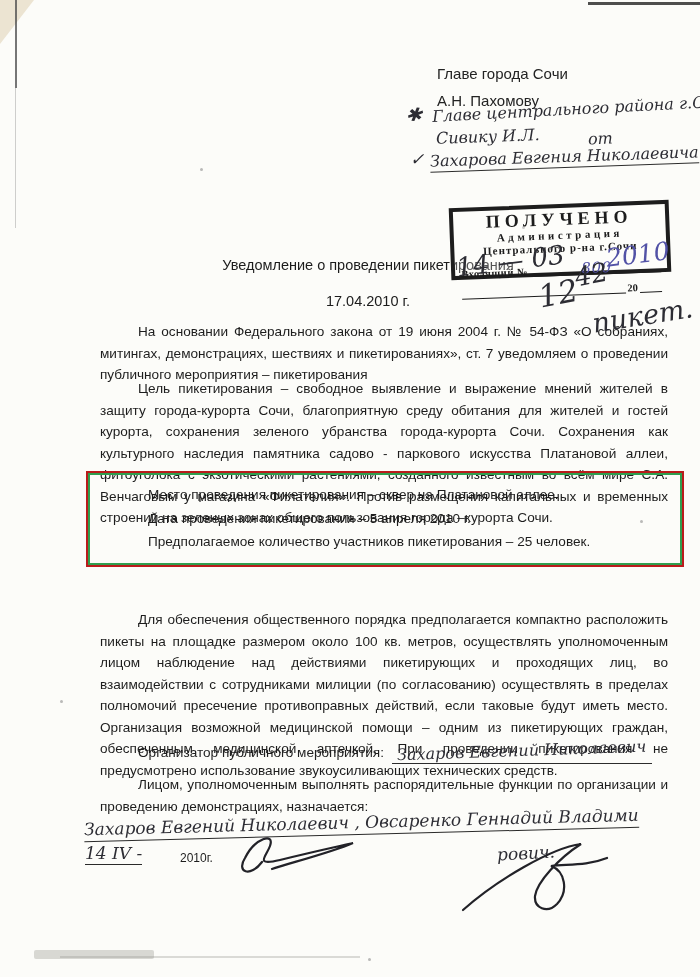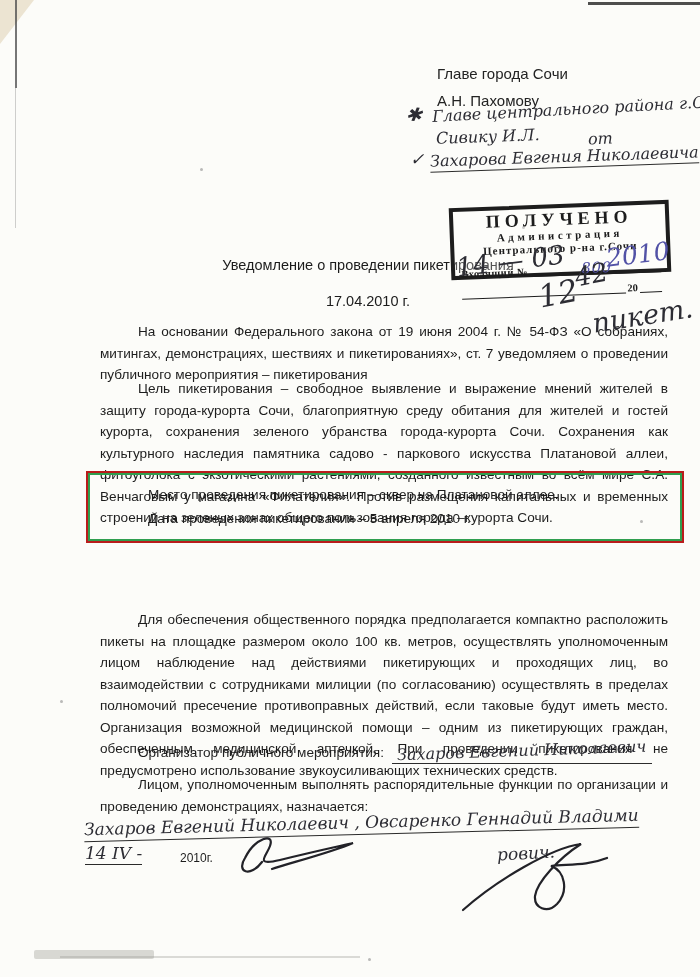--- a/index.html
+++ b/index.html
@@ -134,20 +134,21 @@
     <div class="t2">17.04.2010 г.</div>
   </div>
 
   <div class="para p1">На основании Федерального закона от 19 июня 2004 г. № 54-ФЗ «О собраниях, митингах, демонстрациях, шествиях и пикетированиях», ст. 7 уведомляем о проведении публичного мероприятия – пикетирования</div>
   <div class="para p2">Цель пикетирования – свободное выявление и выражение мнений жителей в защиту города-курорта Сочи, благоприятную среду обитания для жителей и гостей курорта, сохранения  зеленого убранства города-курорта Сочи. Сохранения как культурного наследия памятника садово - паркового искусства Платановой аллеи, фитоуголока с экзотическими растениями, созданного известным во всём мире С.А.  Венчаговым у магазина «Филателия». Против размещения капитальных и временных строений на зеленых зонах общего пользования города –курорта Сочи.</div>
 
   <div class="hl-box">
     <div class="hl-box-inner">
       <div class="line">Место проведения пикетирования – сквер на Платановой аллее.</div>
       <div class="line">Дата проведения пикетирования  – 5 апреля  2010 г.</div>
+      <div class="line">Предполагаемое количество участников пикетирования – 25  человек.</div>
     </div>
   </div>
 
   <div class="para p3">Для обеспечения общественного порядка предполагается компактно расположить пикеты на площадке размером  около 100 кв. метров, осуществлять уполномоченным лицом наблюдение над действиями пикетирующих и проходящих лиц, во взаимодействии с сотрудниками милиции (по согласованию) осуществлять в пределах полномочий пресечение противоправных действий, если таковые будут иметь место. Организация возможной медицинской помощи  – одним из пикетирующих граждан, обеспеченным медицинской аптечкой. При проведении пикетирования не предусмотрено использование звукоусиливающих технических средств.</div>
 
   <div class="organizer">
     <span class="lbl">Организатор публичного мероприятия:</span><span class="sig-line"><span class="hw org-hw">Захаров Евгений Николаевич</span></span>
   </div>
 
   <div class="para authorized">Лицом,  уполномоченным  выполнять  распорядительные  функции  по  организации  и проведению демонстрациях, назначается:</div>

